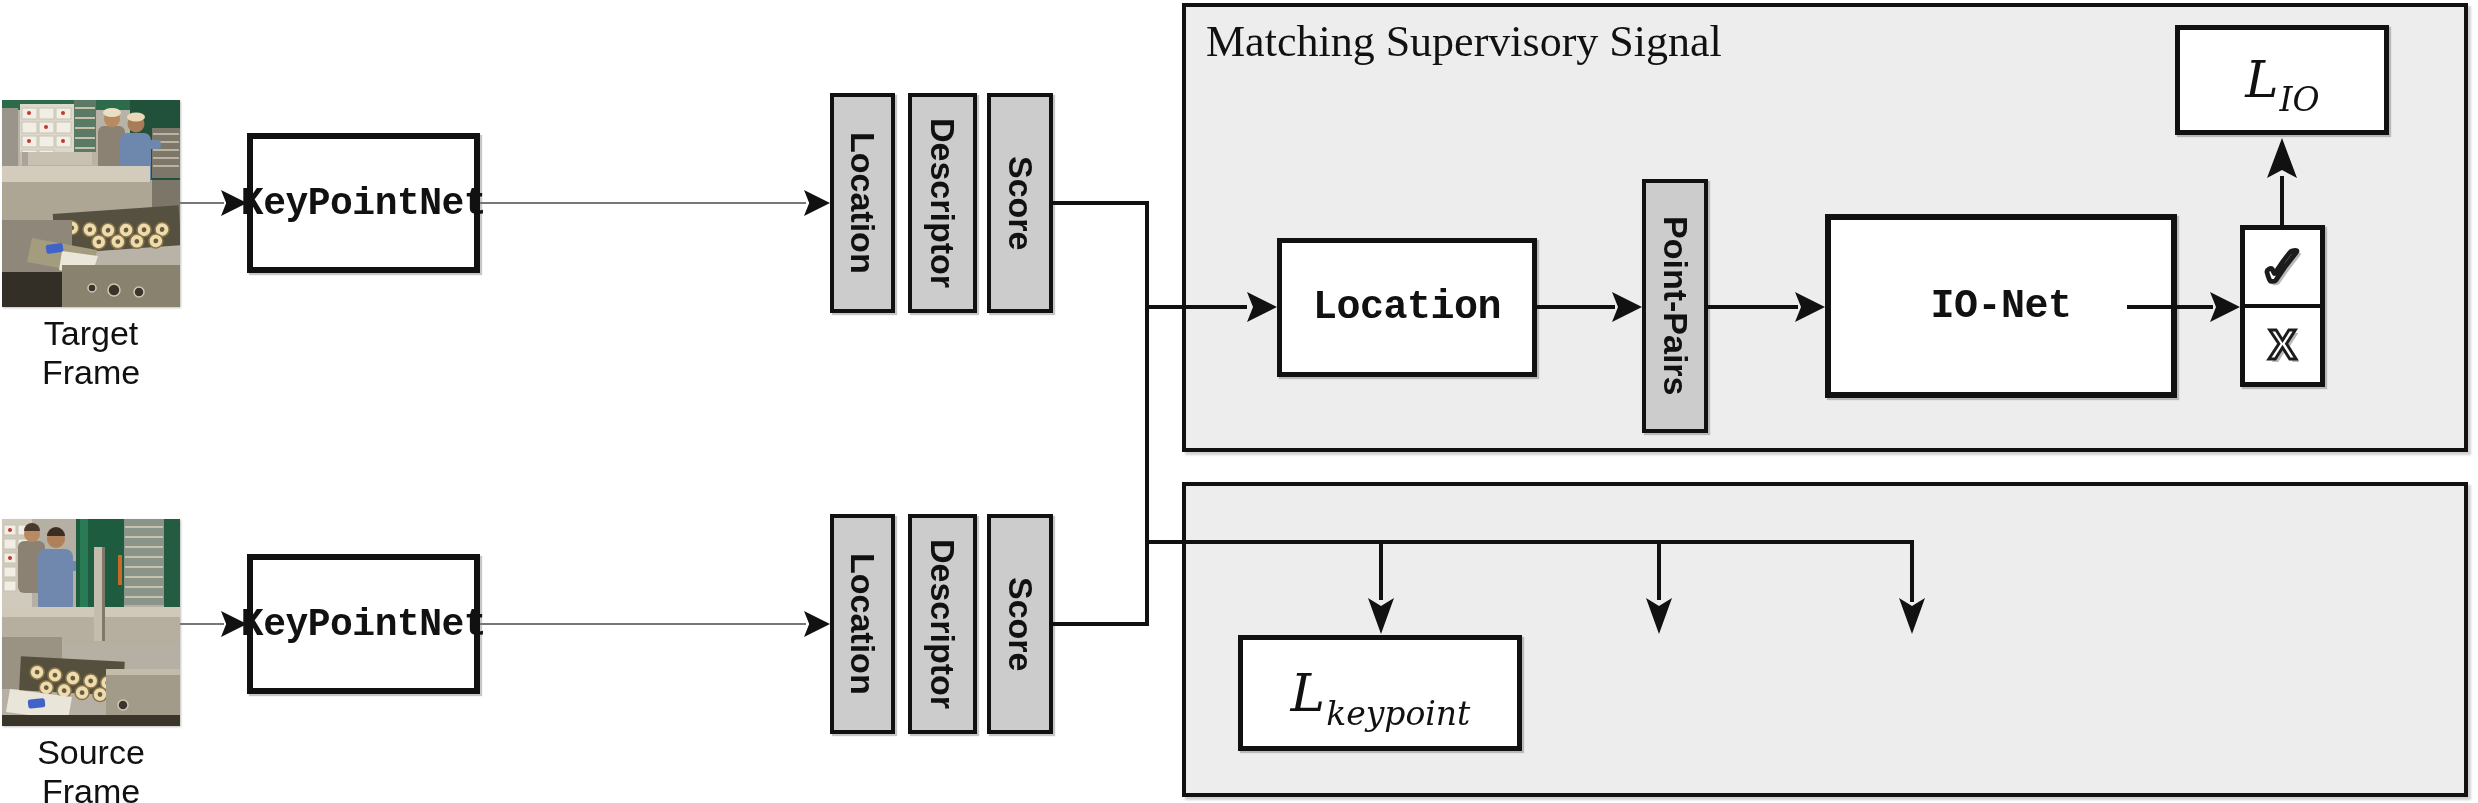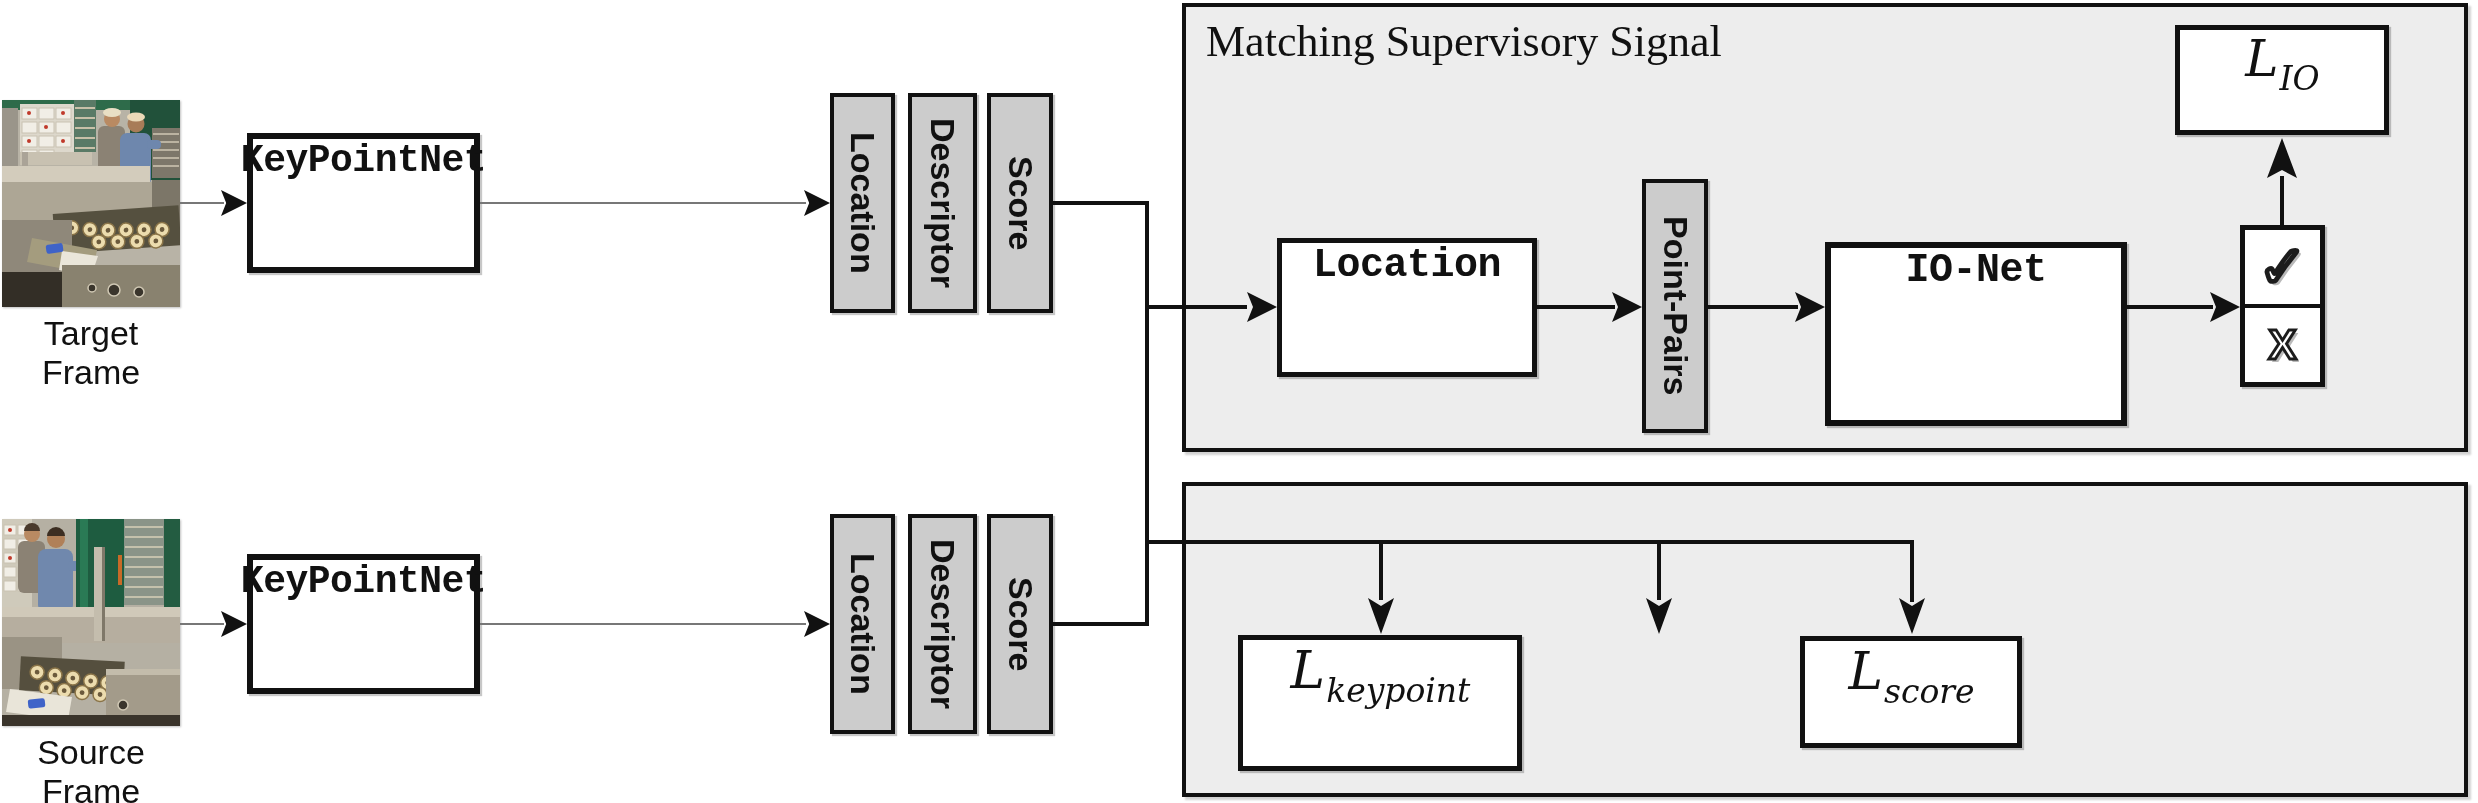--- a/index.html
+++ b/index.html
@@ -5,21 +5,21 @@
   html,body{margin:0;padding:0;background:#fff;}
   #canvas{position:relative;width:2478px;height:803px;background:#ffffff;overflow:hidden;
           font-family:"Liberation Sans",sans-serif;}
   *{box-sizing:border-box;}
 
   
   .panel{position:absolute;background:#ededed;border:4px solid #111;box-shadow:3px 3px 2px rgba(0,0,0,.18);}
   .panel-title{position:absolute;font-family:"Liberation Serif",serif;font-size:44px;color:#111;white-space:nowrap;}
 
   
-  .node{position:absolute;background:#fff;border:5px solid #111;display:flex;
+  .node{position:absolute;background:#fff;border:5px solid #111;display:flex;align-items:center;
         justify-content:center;box-shadow:2px 2px 1px rgba(0,0,0,.22);}
   .node.kpn{border-width:6px;}
   .node-label{font-weight:700;font-size:40px;color:#111;letter-spacing:-0.5px;white-space:nowrap;font-family:Liberation Mono, monospace;}
   .kpn .node-label{font-size:38px;}
 
   .vbox{position:absolute;background:#cccccc;border:4px solid #111;display:flex;align-items:center;
         justify-content:center;box-shadow:2px 2px 1px rgba(0,0,0,.22);}
   .vbox .vtxt{writing-mode:vertical-rl;font-weight:700;font-size:34px;color:#111;white-space:nowrap;}
 
   
@@ -291,21 +291,21 @@
   <div class="wire" style="left:1537px;top:305px;width:78px;height:4px;"></div>
   <div class="ah-right" style="left:1612px;top:292px;"></div>
 
   <div class="vbox" style="left:1642px;top:179px;width:66px;height:254px;">
     <span class="vtxt">Point-Pairs</span>
   </div>
 
   <div class="wire" style="left:1708px;top:305px;width:90px;height:4px;"></div>
   <div class="ah-right" style="left:1795px;top:292px;"></div>
 
-  <div class="node" style="left:1825px;top:214px;width:302px;height:184px;border-width:6px;margin-top:28px;">
+  <div class="node" style="left:1825px;top:214px;width:352px;height:184px;border-width:6px;">
     <span class="node-label">IO-Net</span>
   </div>
 
   <div class="wire" style="left:2127px;top:305px;width:86px;height:4px;"></div>
   <div class="ah-right" style="left:2210px;top:292px;"></div>
 
   <div class="splitbox" style="left:2240px;top:225px;width:85px;height:162px;">
     <div class="cell top">
       <span class="glyph check">✓</span>
     </div>
@@ -316,24 +316,19 @@
 
   <div class="wire" style="left:2280px;top:176px;width:4px;height:49px;"></div>
   <div class="ah-up" style="left:2267px;top:138px;"></div>
 
   <div class="node lio" style="left:2175px;top:25px;width:214px;height:110px;">
     <span>
       <span class="loss-main">L</span><span class="loss-sub">IO</span>
     </span>
   </div>
 
-  <div class="node" style="left:1238px;top:635px;width:284px;height:136px;">
+  <div class="node" style="left:1238px;top:635px;width:284px;height:116px;">
     <span>
       <span class="loss-main">L</span><span class="loss-sub">keypoint</span>
     </span>
   </div>
-  <div class="node" style="left:1800px;top:636px;width:222px;height:112px;">
-    <span>
-      <span class="loss-main">L</span><span class="loss-sub">score</span>
-    </span>
-  </div>
 
 </div>
 
 </body></html>

